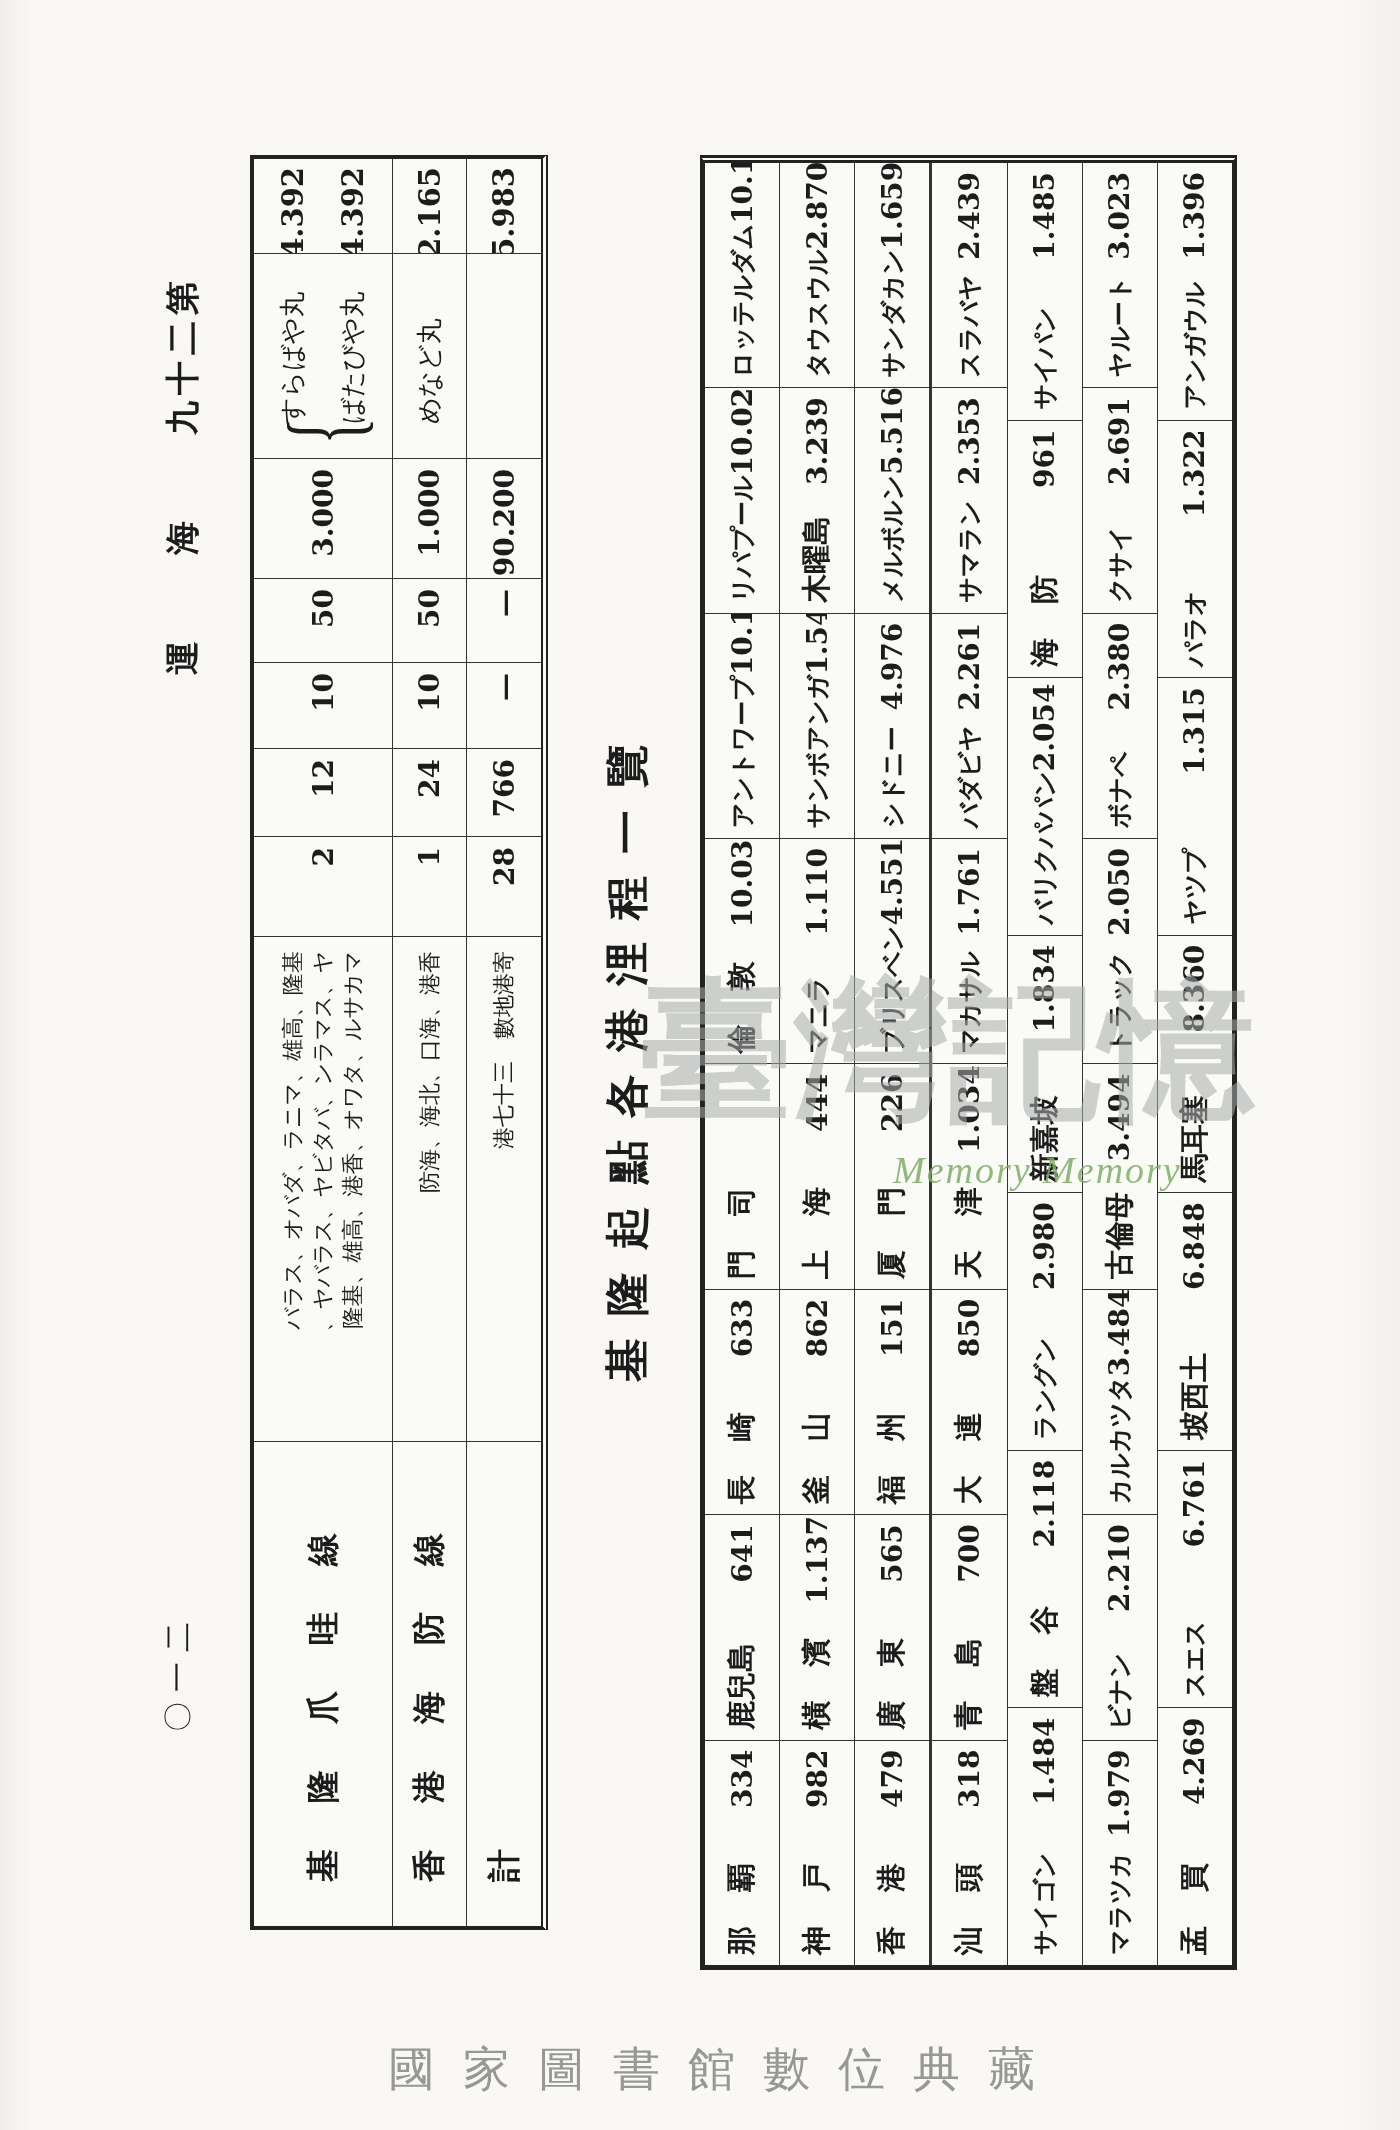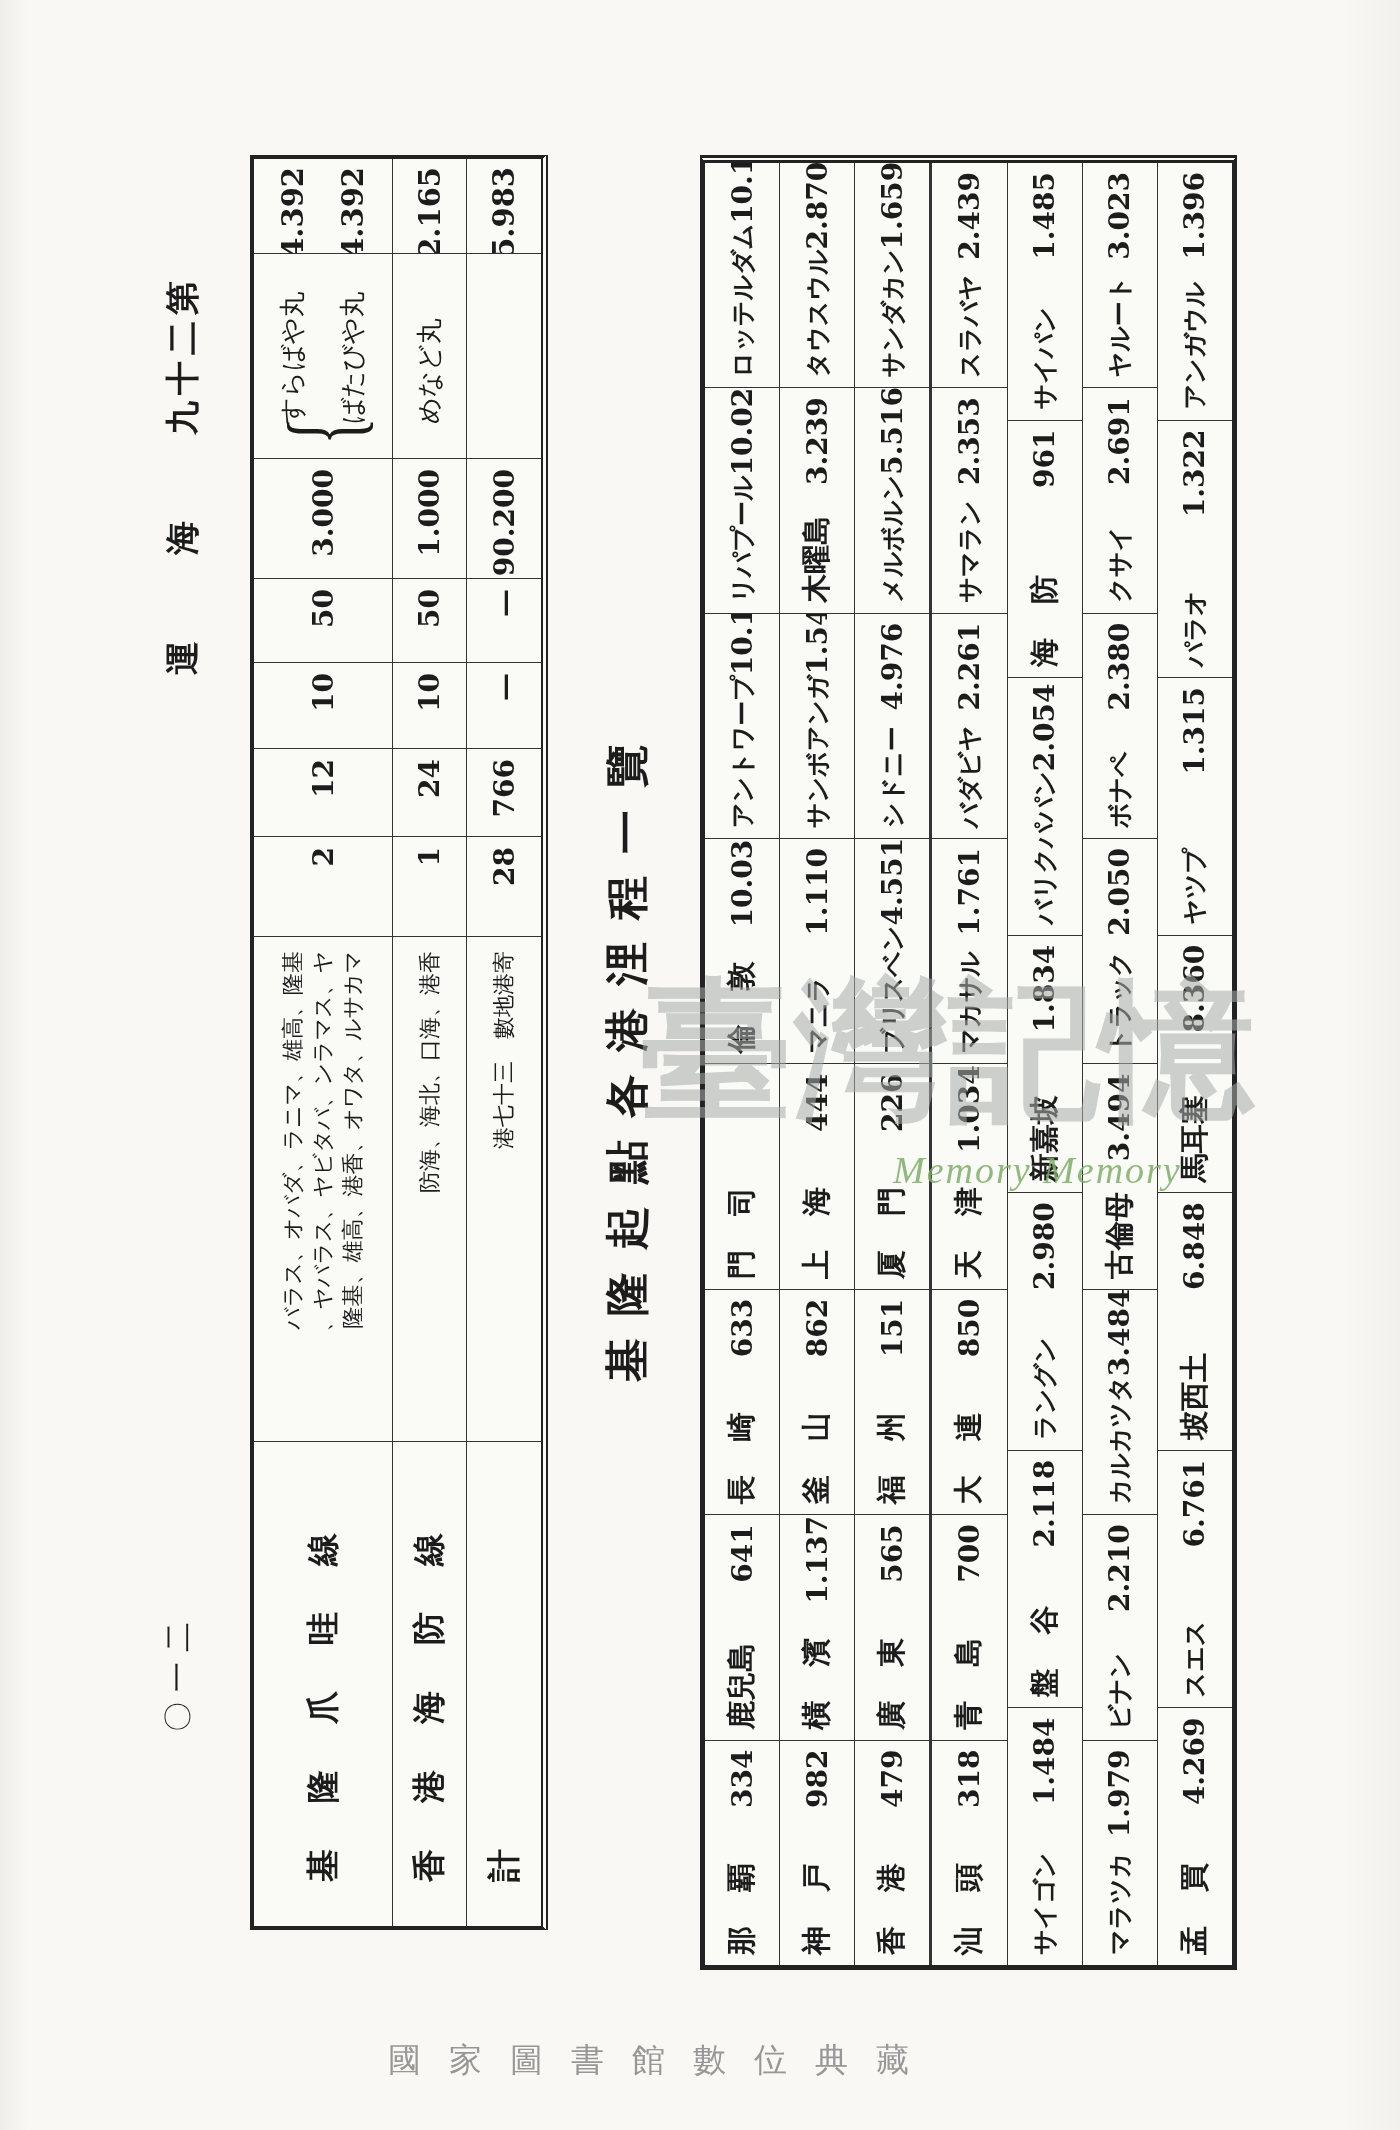--- a/index.html
+++ b/index.html
@@ -45,21 +45,21 @@
   .pcell:last-child{border-right:none;}
   .pname{font-size:29px;font-weight:bold;padding-left:10px;white-space:nowrap;flex:1;}
   .pname.k2{letter-spacing:34px;}
   .pname.kata{font-size:25px;}
   .pmiles{font-size:28px;font-weight:bold;font-family:"DejaVu Serif",serif;
           padding-right:9px;white-space:nowrap;}
   
   .wm-logo{left:640px;top:950px;font-size:152px;font-weight:bold;letter-spacing:2px;
            color:#a7aca9;opacity:.55;white-space:nowrap;}
   .wm-latin{left:893px;top:1148px;font-size:38px;font-style:italic;color:#7fae69;opacity:.85;letter-spacing:2px;}
-  .wm-bottom{left:388px;top:2038px;font-size:33px;letter-spacing:28px;color:#979染797;
+  .wm-bottom{left:388px;top:2038px;font-size:47px;letter-spacing:28px;color:#979染797;
              color:#979797;white-space:nowrap;}
 </style>
 </head>
 <body>
 
 <div class="page-shade"></div>
 
 <div class="landscape">
 
   <div class="abs head" style="left:1455px;top:160px;">

